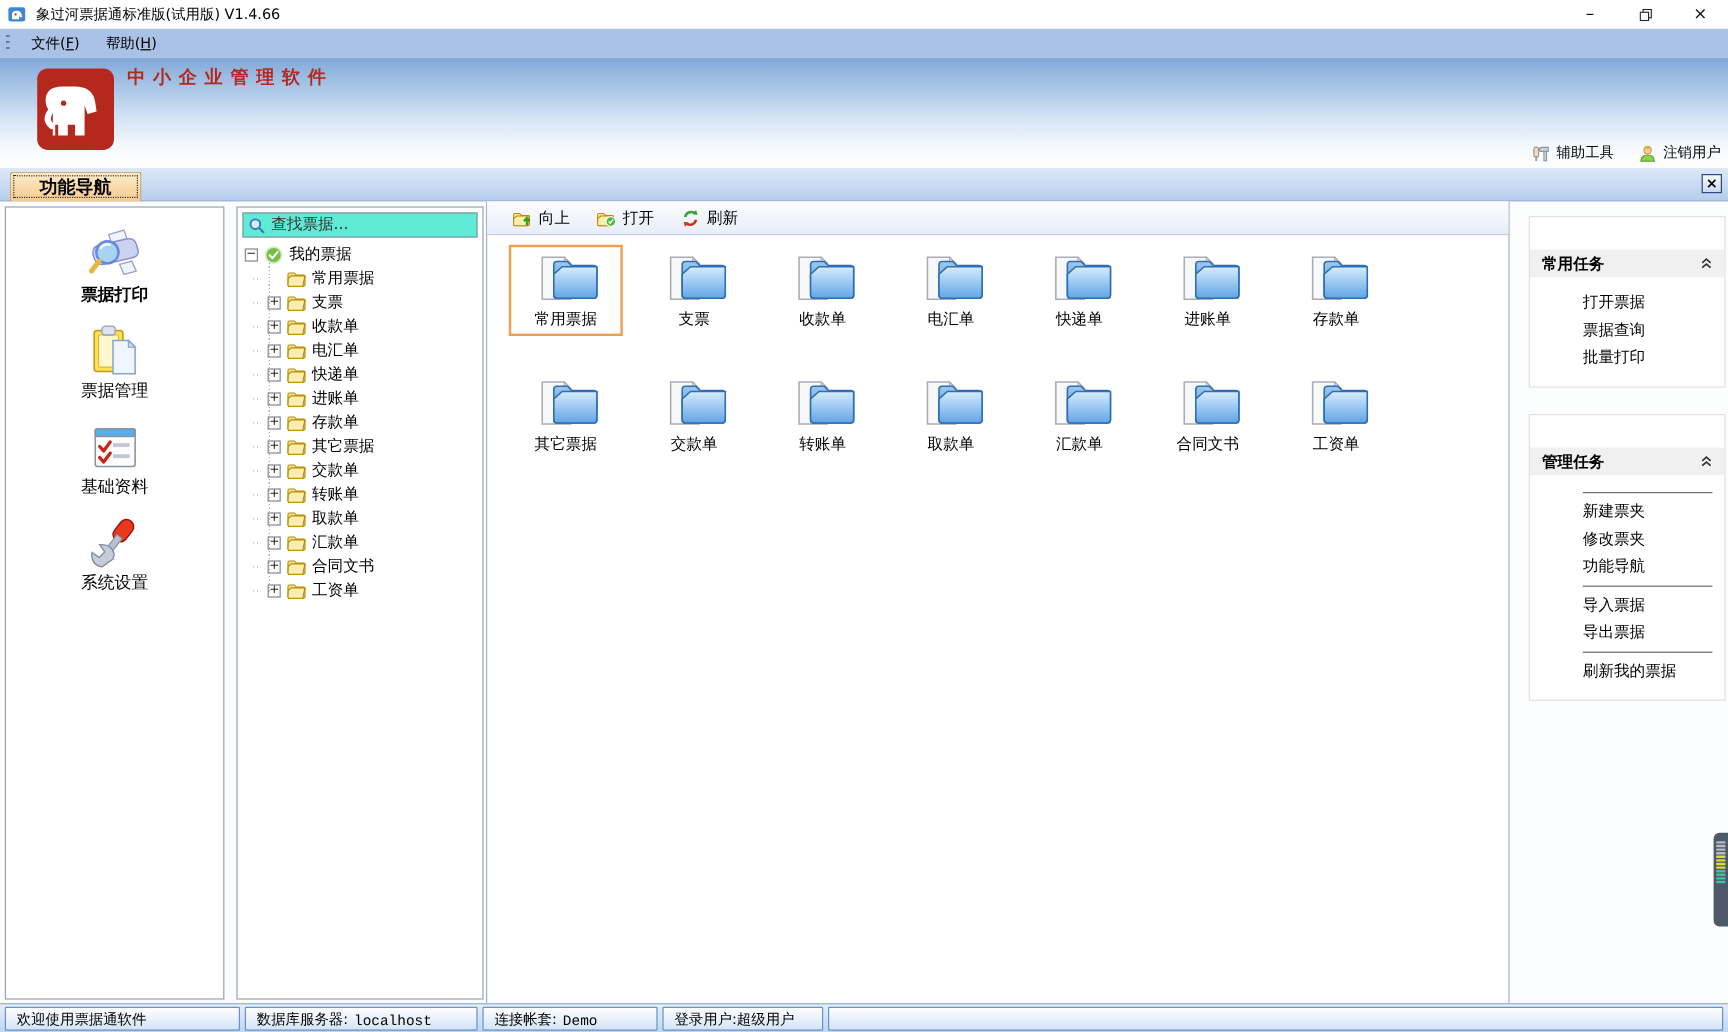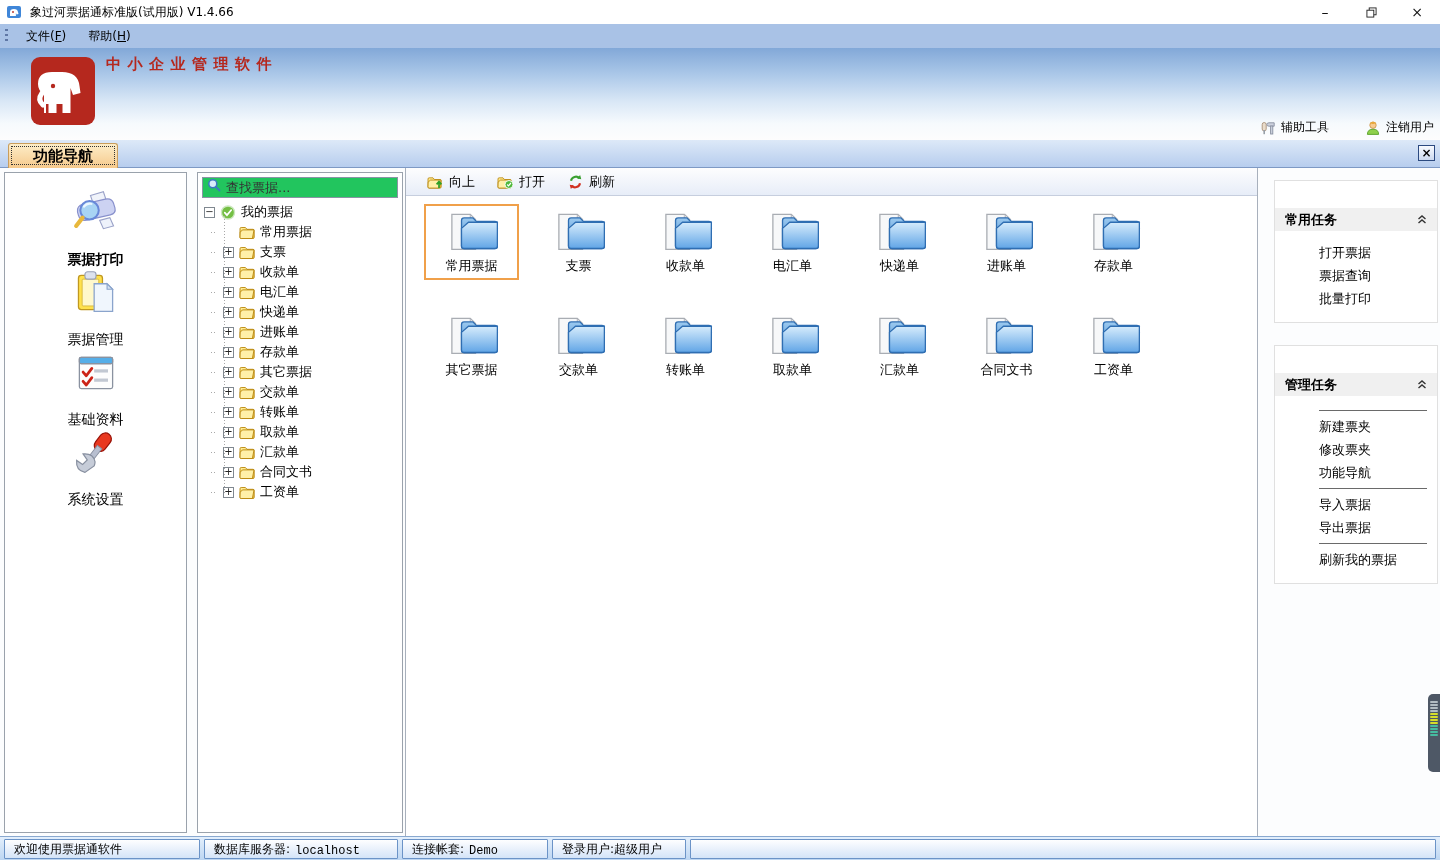--- a/index.html
+++ b/index.html
@@ -19,44 +19,44 @@
   .grip { width:3px; height:14px; margin:0 7px 0 5px; background:repeating-linear-gradient(to bottom,#5f77a5 0 2px, rgba(0,0,0,0) 2px 5px); }
   .menu-item { padding:0 11px; height:100%; display:flex; align-items:center; }
   .menu-item .mkey { text-decoration:underline; }
   
   .banner { position:absolute; top:48px; left:0; width:100%; height:92px;
     background:linear-gradient(180deg,#82a8d8 0%,#aac7e8 28%,#d9e7f6 58%,#f6fafd 82%,#fdfdfd 100%); }
   .logo { position:absolute; left:30px; top:8px; width:66px; height:70px; }
   .brand { position:absolute; left:106px; top:4px; }
   .brand-title { font-family:"DejaVu Serif", serif; font-weight:bold; font-size:37px; line-height:46px; color:#b5281e; }
   .brand-subtitle { margin-top:3px; font-size:15px; font-weight:bold; color:#b5281e; letter-spacing:6.5px; }
-  .banner-actions { position:absolute; right:6px; bottom:4px; display:flex; gap:36px; align-items:center; }
+  .banner-actions { position:absolute; right:6px; bottom:4px; display:flex; gap:20px; align-items:center; }
   .banner-action { display:flex; align-items:center; gap:5px; font-size:12px; }
   .banner-action svg { width:16px; height:16px; }
   
   .tabstrip { position:absolute; top:140px; left:0; width:100%; height:28px;
     background:linear-gradient(180deg,#dde9f8,#b7cdee); border-bottom:1px solid #7e99c4; }
   .tab-active { position:absolute; left:8px; top:3px; width:110px; height:25px;
     background:linear-gradient(180deg,#fdedc8,#f6c98c); border:1px solid #c99d5c; border-bottom:none;
     border-radius:3px 3px 0 0; outline:1px dotted #333; outline-offset:-4px;
     display:flex; align-items:center; justify-content:center; font-size:15px; font-weight:bold; }
   .tab-close { position:absolute; right:5px; top:5px; width:17px; height:16px; border:1px solid #2c4a80;
     background:linear-gradient(#f8fbff,#ccd9ef); display:flex; align-items:center; justify-content:center;
     font-size:12px; font-weight:bold; line-height:1; }
   
   .content { position:absolute; top:168px; left:0; width:1440px; height:668px; background:#fcfdfe; }
   
   .left-panel { position:absolute; left:4px; top:4px; width:183px; height:661px; background:#fff; border:1px solid #9aa2ac; padding-top:16px; }
   .nav-item { height:80px; display:flex; flex-direction:column; align-items:center; }
   .nav-item svg { width:48px; height:48px; }
-  .nav-label { font-size:14px; margin-top:14px; }
+  .nav-label { font-size:14px; margin-top:0; }
   .nav-item.active .nav-label { font-weight:bold; }
   
   .tree-panel { position:absolute; left:197px; top:4px; width:206px; height:661px; background:#fff; border:1px solid #9aa2ac; }
-  .search-box { margin:4px; height:21px; border:1px solid #8a94a4; background:#22c55e; display:flex; padding-left:4px; }
+  .search-box { margin:4px; height:21px; border:1px solid #8a94a4; background:#5eead4; display:flex; align-items:center; padding-left:4px; }
   .search-box svg { width:14px; height:14px; flex:none; }
   .search-box input { border:none; outline:none; flex:1; min-width:0; font-size:13px; padding-left:5px; background:rgba(0,0,0,0); font-family:"DejaVu Sans",sans-serif; color:#222; }
   .search-box input::placeholder { color:#333; opacity:1; }
   .tree-body { padding-left:6px; margin-top:3px; font-size:13px; }
   .tree-row { height:20px; display:flex; align-items:center; gap:5px; white-space:nowrap; }
   .expander { width:11px; height:11px; flex:none; border:1px solid #808890; background:#fff; font-size:10px; line-height:8px; text-align:center; color:#222; }
   .expander.blank { visibility:hidden; }
   .tree-row svg.tree-ico { width:16px; height:15px; flex:none; }
   .tree-children { position:relative; padding-left:7px; }
   .tree-children::before { content:""; position:absolute; left:20px; top:-6px; bottom:9px; width:1px;

